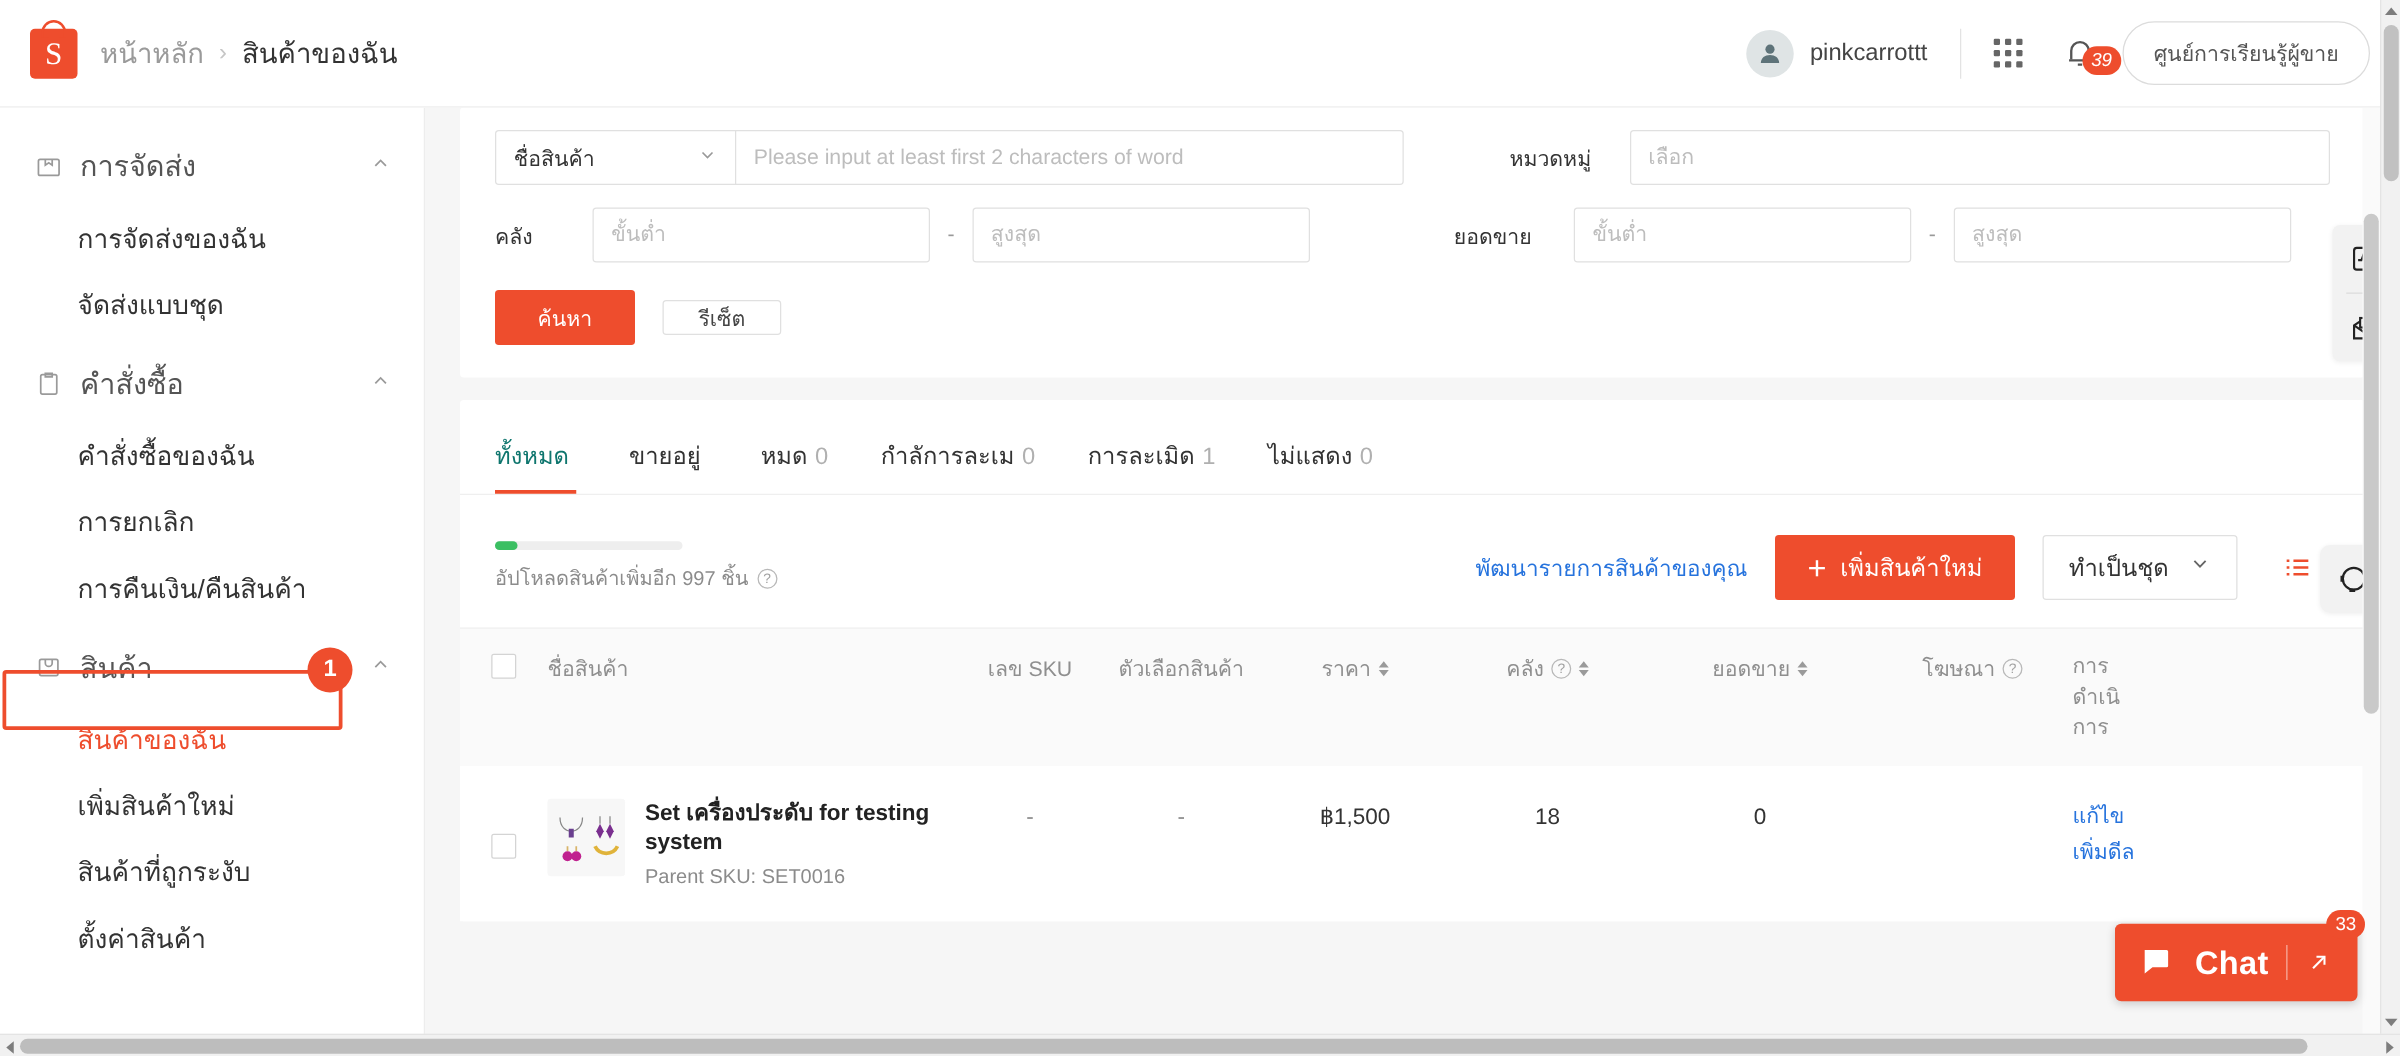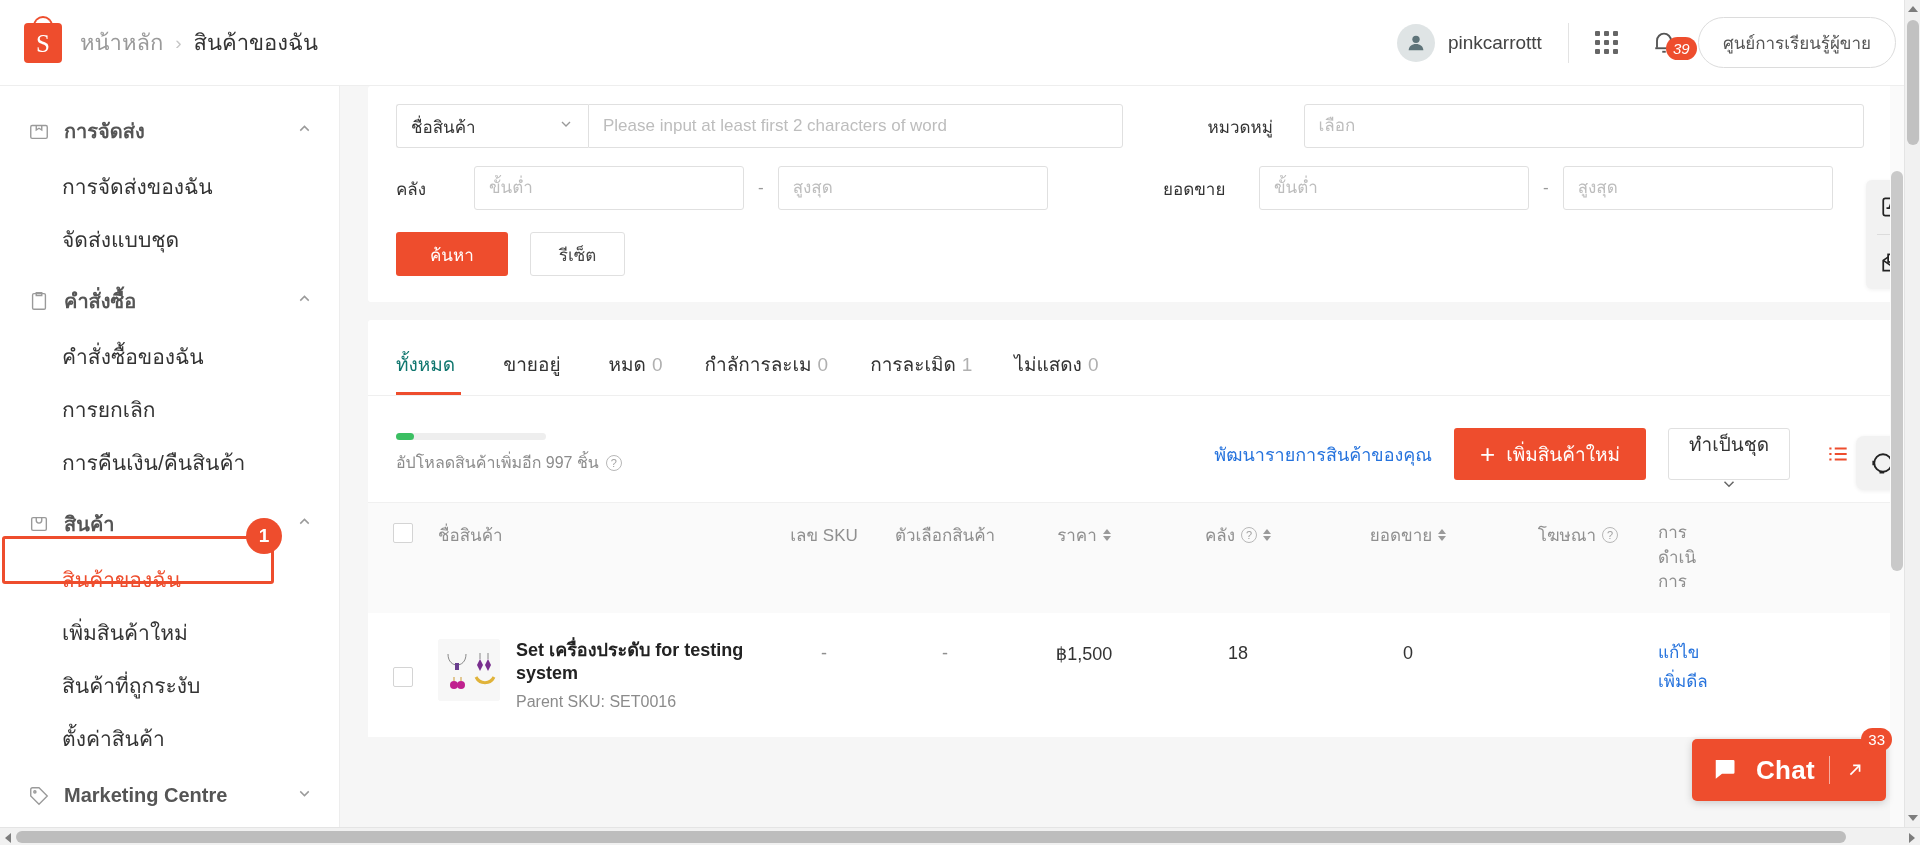--- a/index.html
+++ b/index.html
@@ -82,21 +82,21 @@
     width: 340px; height: 759px;
     background: #fff; border-right: 1px solid #ededed;
     padding-top: 16px; overflow: hidden; z-index: 20;
   }
   .nav-group { margin-bottom: 6px; }
   .nav-head {
     display: flex; align-items: center;
     padding: 13px 26px 13px 28px; cursor: pointer;
   }
   .nav-head .ico { width: 22px; height: 22px; flex: none; margin-right: 14px; }
-  .nav-head .txt { font-size: 20px; color: #555; font-weight: 700; }
+  .nav-head .txt { font-size: 23px; color: #555; font-weight: 400; }
   .nav-head .chev { margin-left: auto; color: #999; }
   .nav-sub {
     display: block; padding: 10px 26px 10px 62px;
     font-size: 21px; color: #333; cursor: pointer; text-decoration: none;
   }
   .nav-sub.active { color: #ee4d2d; }
   .highlight-box {
     position: absolute; left: 2px; top: 450px;
     width: 272px; height: 48px;
     border: 3px solid #ee4d2d; border-radius: 3px;
@@ -156,21 +156,21 @@
   }
   .wide-input::placeholder { color: #bdbdbd; }
   .btn-row { display: flex; align-items: center; padding: 0 0 0 28px; }
   .btn-search {
     background: #ee4d2d; color: #fff; border: none; border-radius: 3px;
     height: 44px; padding: 0 34px; font-size: 17px; cursor: pointer;
     font-family: inherit;
   }
   .btn-reset {
     background: #fff; color: #444; border: 1px solid #e0e0e0; border-radius: 3px;
-    height: 44px; padding: 0 28px; font-size: 17px; cursor: pointer;
+    height: 28px; padding: 0 28px; font-size: 17px; cursor: pointer;
     margin-left: 22px; font-family: inherit;
   }
 
   
   .rail {
     position: absolute; right: 0px; top: 94px;
     width: 54px; background: #f2f2f2; border-radius: 6px;
     display: flex; flex-direction: column; align-items: center;
     z-index: 35; box-shadow: 0 1px 4px rgba(0,0,0,.06);
   }
@@ -214,21 +214,20 @@
     background: #ee4d2d; color: #fff; border: none; border-radius: 3px;
     height: 52px; padding: 0 26px; font-size: 19px; cursor: pointer;
     display: flex; align-items: center; gap: 11px; font-family: inherit;
   }
   .btn-add .plus { font-size: 26px; line-height: 1; font-weight: 300; }
   .btn-bulk {
     background: #fff; border: 1px solid #e0e0e0; border-radius: 3px;
     height: 52px; padding: 0 20px; font-size: 19px; color: #333;
     display: flex; align-items: center; gap: 16px; cursor: pointer;
     font-family: inherit;
-    flex-direction: column;
   }
   .list-ico-btn {
     width: 52px; height: 52px; display: flex; align-items: center; justify-content: center;
     cursor: pointer;
   }
 
   
   .tbl-head {
     display: flex; align-items: flex-start; background: #fafafa;
     border-top: 1px solid #f0f0f0; padding: 18px 0 18px 0;
@@ -439,36 +438,20 @@
               <path d="M6 15l6-6 6 6"></path>
             </svg>
         </span>
       </div>
       <a class="nav-sub active">สินค้าของฉัน</a>
       <a class="nav-sub">เพิ่มสินค้าใหม่</a>
       <a class="nav-sub">สินค้าที่ถูกระงับ</a>
       <a class="nav-sub">ตั้งค่าสินค้า</a>
     </div>
 
-    <div class="nav-group">
-      <div class="nav-head">
-        <span class="ico">
-          <svg width="22" height="22" viewBox="0 0 24 24" fill="none" stroke="#9a9a9a" stroke-width="1.5">
-            <path d="M3 12V5a2 2 0 0 1 2-2h7l9 9-9 9z"></path>
-            <circle cx="7.5" cy="7.5" r="1.2"></circle>
-          </svg>
-        </span>
-        <span class="txt">Marketing Centre</span>
-        <span class="chev">
-          <svg width="17" height="17" viewBox="0 0 24 24" fill="none" stroke="#9a9a9a" stroke-width="2">
-              <path d="M6 9l6 6 6-6"></path>
-            </svg>
-        </span>
-      </div>
-    </div>
 
     <div class="highlight-box"></div>
     <div class="step-badge">1</div>
   </div>
 
   <div class="main">
 
     <div class="card filter-card">
 
       <div class="filter-row" style="padding-top:18px;">

